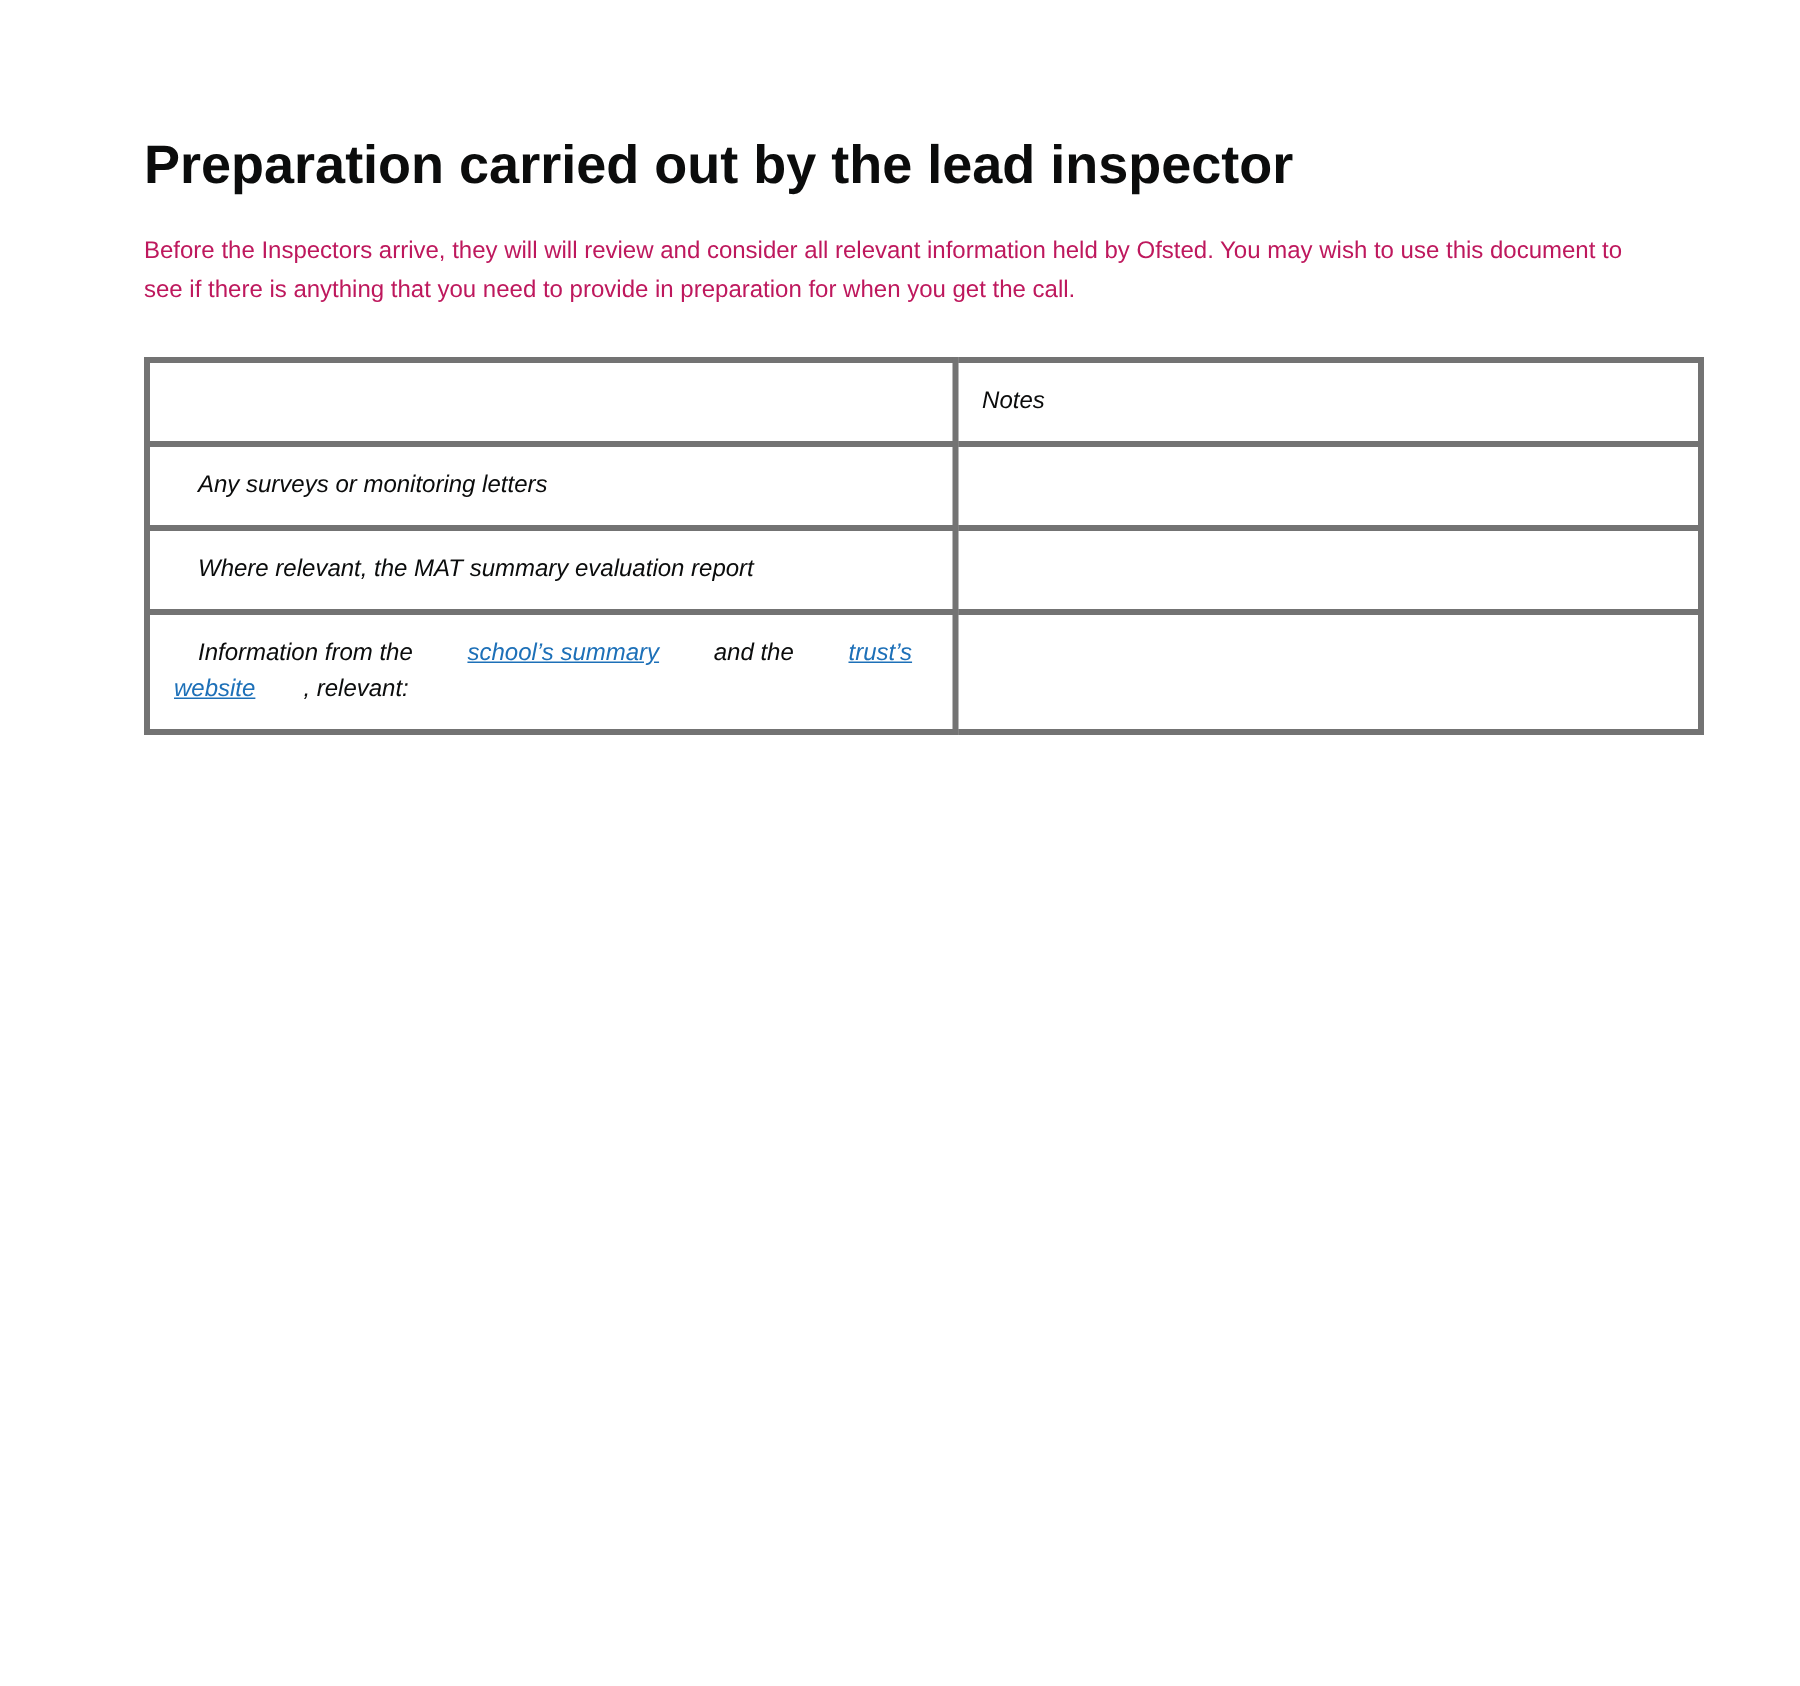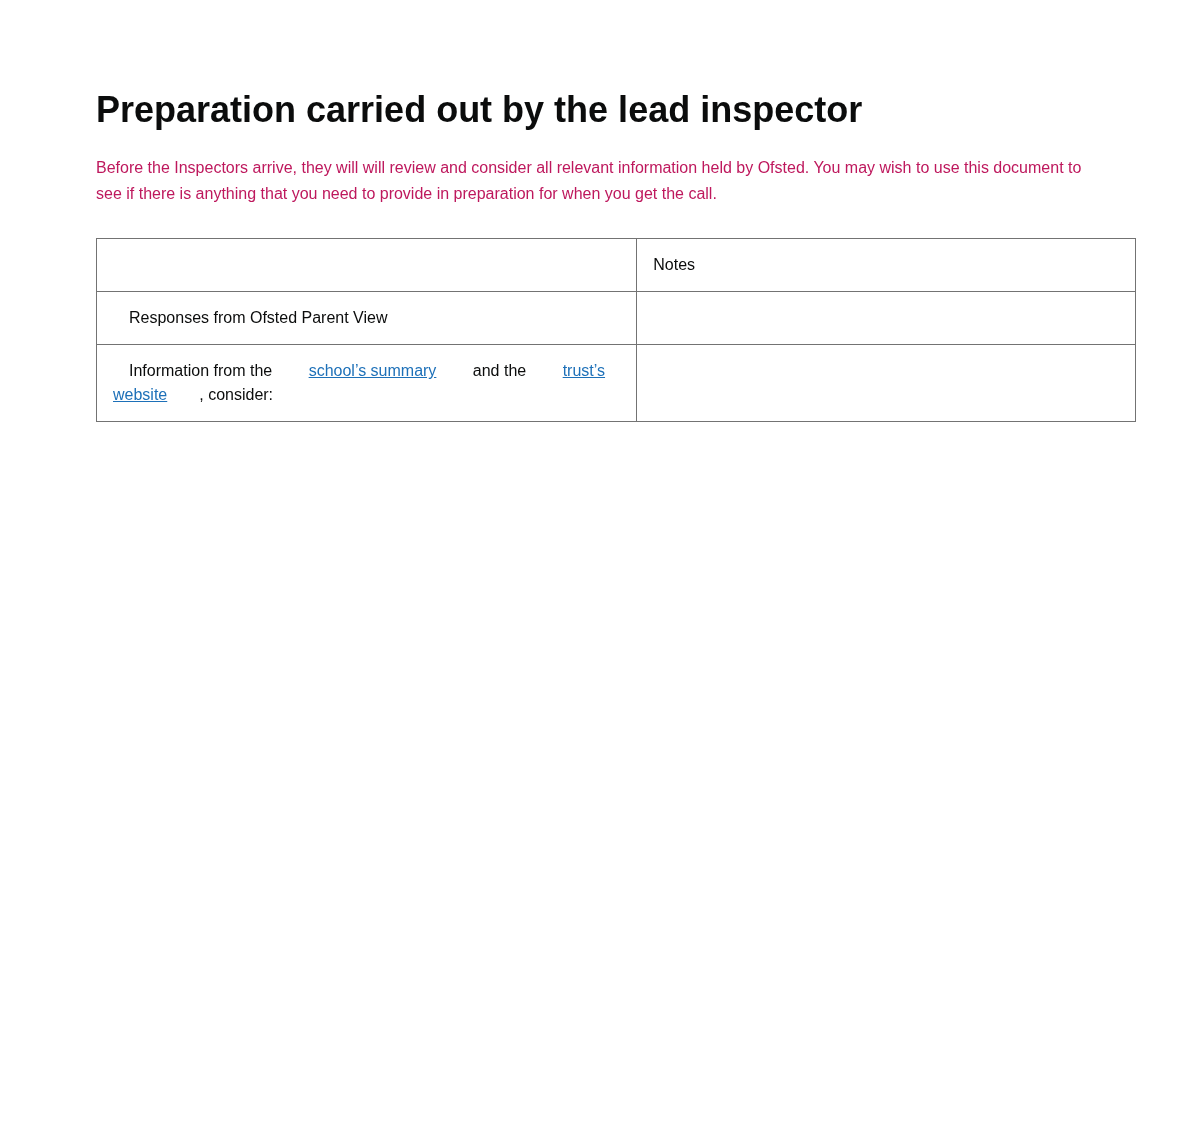--- a/index.html
+++ b/index.html
@@ -34,26 +34,27 @@
     }
 
     table {
       width: 100%;
       border-collapse: collapse;
       border: 1px solid #b1b4b6;
       margin-bottom: 24px;
     }
 
     th, td {
-      border: 1px solid #737373;
+      border: 4px solid #737373;
       padding: 14px 16px;
       vertical-align: top;
       text-align: left;
       font-size: 16px;
       line-height: 1.5;
+      font-style: italic;
     }
 
     th {
       background: #ffffff;
       font-weight: 400;
     }
 
     td.item-col {
       width: 52%;
     }
@@ -77,33 +78,39 @@
 <table>
   <thead>
     <tr>
       <th class="item-col"></th>
       <th class="notes-col">Notes</th>
     </tr>
   </thead>
   <tbody>
 
 
+    <tr>
+      <td class="item-col">
+        <span>Any surveys or monitoring letters</span>
+      </td>
+      <td class="notes-col"></td>
+    </tr>
+
+    <tr>
+      <td class="item-col">
+        <span>Where relevant, the MAT summary evaluation report</span>
+      </td>
+      <td class="notes-col"></td>
+    </tr>
+
 
 
 
 
     <tr>
       <td class="item-col">
-        <span>Responses from Ofsted Parent View</span>
-      </td>
-      <td class="notes-col"></td>
-    </tr>
-
-
-    <tr>
-      <td class="item-col">
-        <span>Information from the </span><a href="#">school’s summary</a><span> and the </span><a href="#">trust’s website</a><span>, consider:</span>
+        <span>Information from the </span><a href="#">school’s summary</a><span> and the </span><a href="#">trust’s website</a><span>, relevant:</span>
       </td>
       <td class="notes-col"></td>
     </tr>
 
   </tbody>
 </table>
 
 </body></html>

